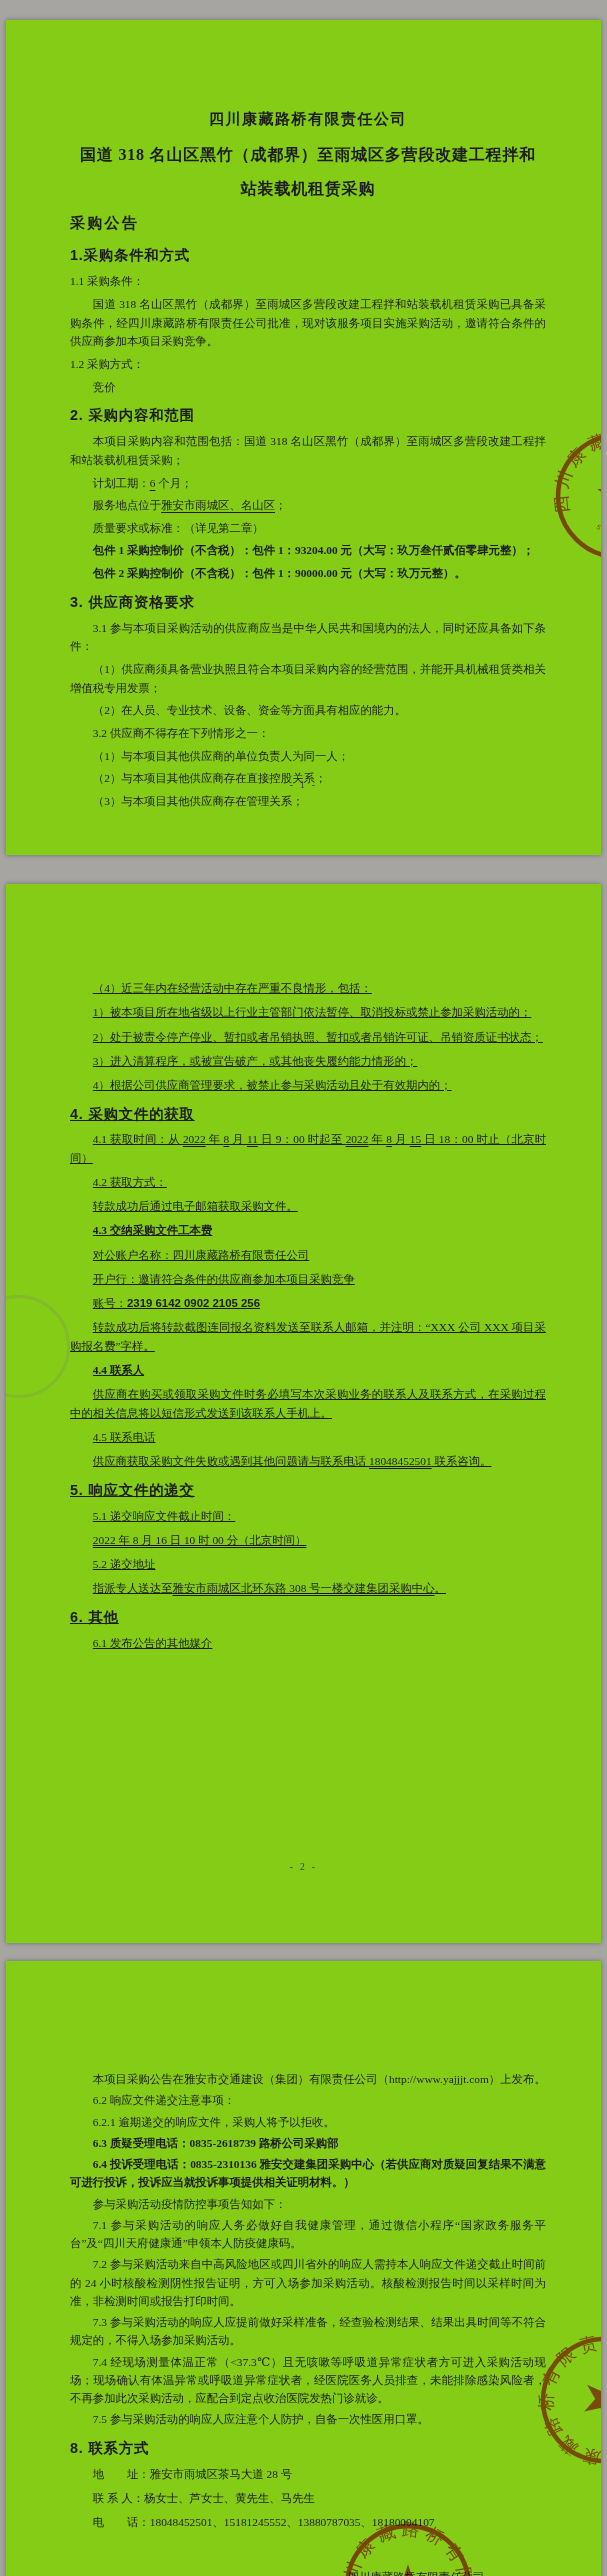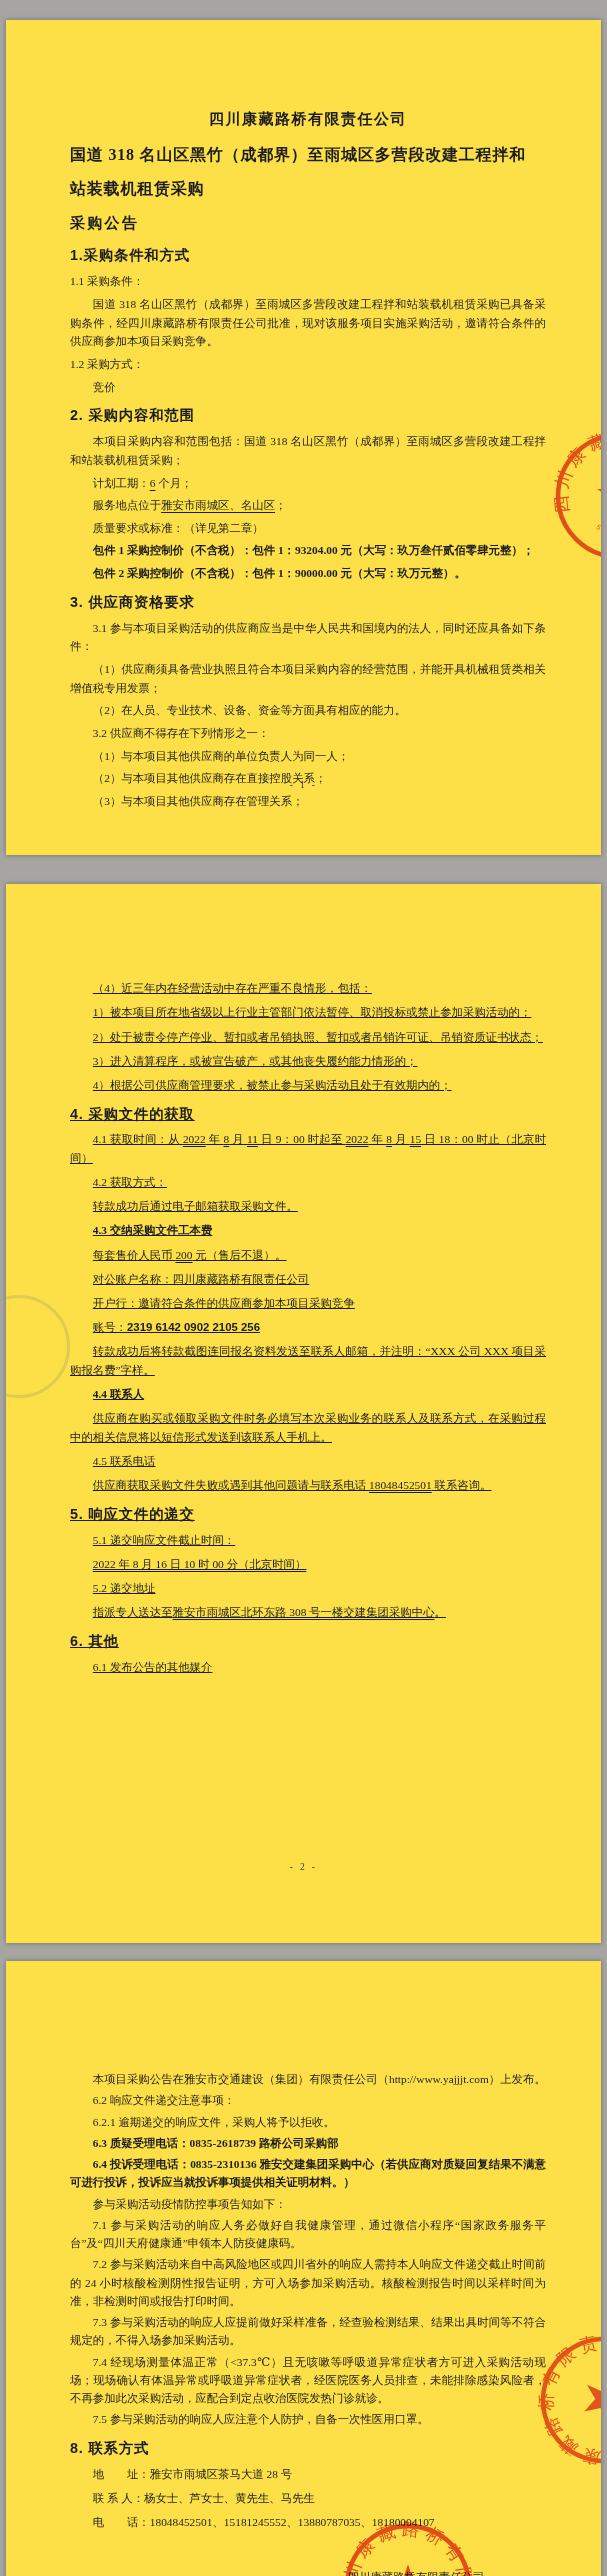--- a/index.html
+++ b/index.html
@@ -7,38 +7,38 @@
     width:607px;
     background:#a6a5a2;
     font-family:"Liberation Serif","DejaVu Serif",serif;
     color:#1d1d1d;
     padding-top:20px;
   }
   .page{
     position:relative;
     width:595px;
     margin:0 auto;
-    background:#fde047;
+    background:#84cc16;
     overflow:hidden;
     box-shadow:0 0 4.6px rgba(0,0,0,0.35);
   }
   .page-1{height:835px;margin-bottom:29px;}
   .page-2{height:1059px;margin-bottom:18px;text-decoration:underline;}
   .page-3{height:736px;}
   .content{padding:0 55px 0 64px;}
   .page-1 .content{padding-top:90px;}
   .page-2 .content{padding-top:90px;}
   .page-3 .content{padding-top:106px;}
 
   .doc-company{
     text-align:center;font-size:15px;font-weight:bold;
     margin:0 0 12px 0;letter-spacing:1.5px;
   }
   .doc-title{
-    text-align:left;font-size:16px;font-weight:bold;
+    text-align:center;font-size:16px;font-weight:bold;
     margin:0 0 6px 0;line-height:1.75;letter-spacing:0.8px;
   }
   .doc-subtitle{
     text-align:left;font-size:15px;font-weight:bold;
     margin:10.6px 0 13.7px 0;letter-spacing:2.3px;
   }
   .sec{
     font-family:"Liberation Sans","DejaVu Sans",sans-serif;
     font-size:14.4px;font-weight:bold;
     margin:10px 0 6.8px 0;letter-spacing:0.8px;
@@ -130,21 +130,20 @@
     <p class="bp ind">1）被本项目所在地省级以上行业主管部门依法暂停、取消投标或禁止参加采购活动的；</p>
     <p class="bp ind">2）处于被责令停产停业、暂扣或者吊销执照、暂扣或者吊销许可证、吊销资质证书状态；</p>
     <p class="bp ind">3）进入清算程序，或被宣告破产，或其他丧失履约能力情形的；</p>
     <p class="bp ind">4）根据公司供应商管理要求，被禁止参与采购活动且处于有效期内的；</p>
 
     <div class="sec">4. 采购文件的获取</div>
     <p class="bp ind"><span>4.1 获取时间：从 </span><span class="u">2022</span><span> 年 </span><span class="u">8</span><span> 月 </span><span class="u">11</span><span> 日 9：00 时起至 </span><span class="u">2022</span><span> 年 </span><span class="u">8</span><span> 月 </span><span class="u">15</span><span> 日 18：00 时止（北京时间）</span></p>
     <p class="bp ind">4.2 获取方式：</p>
     <p class="bp ind">转款成功后通过电子邮箱获取采购文件。</p>
     <p class="bp ind b">4.3 交纳采购文件工本费</p>
-    <p class="bp ind"><span>每套售价人民币 </span><span class="u">200</span><span> 元（售后不退）。</span></p>
     <p class="bp ind">对公账户名称：四川康藏路桥有限责任公司</p>
     <p class="bp ind">开户行：邀请符合条件的供应商参加本项目采购竞争</p>
     <p class="bp ind"><span>账号：</span><span class="num">2319 6142 0902 2105 256</span></p>
     <p class="bp ind">转款成功后将转款截图连同报名资料发送至联系人邮箱，并注明：“XXX 公司 XXX 项目采购报名费”字样。</p>
     <p class="bp ind b">4.4 联系人</p>
     <p class="bp ind">供应商在购买或领取采购文件时务必填写本次采购业务的联系人及联系方式，在采购过程中的相关信息将以短信形式发送到该联系人手机上。</p>
     <p class="bp ind">4.5 联系电话</p>
     <p class="bp ind"><span>供应商获取采购文件失败或遇到其他问题请与联系电话 </span><span class="u">18048452501</span><span> 联系咨询。</span></p>
 
     <div class="sec">5. 响应文件的递交</div>

